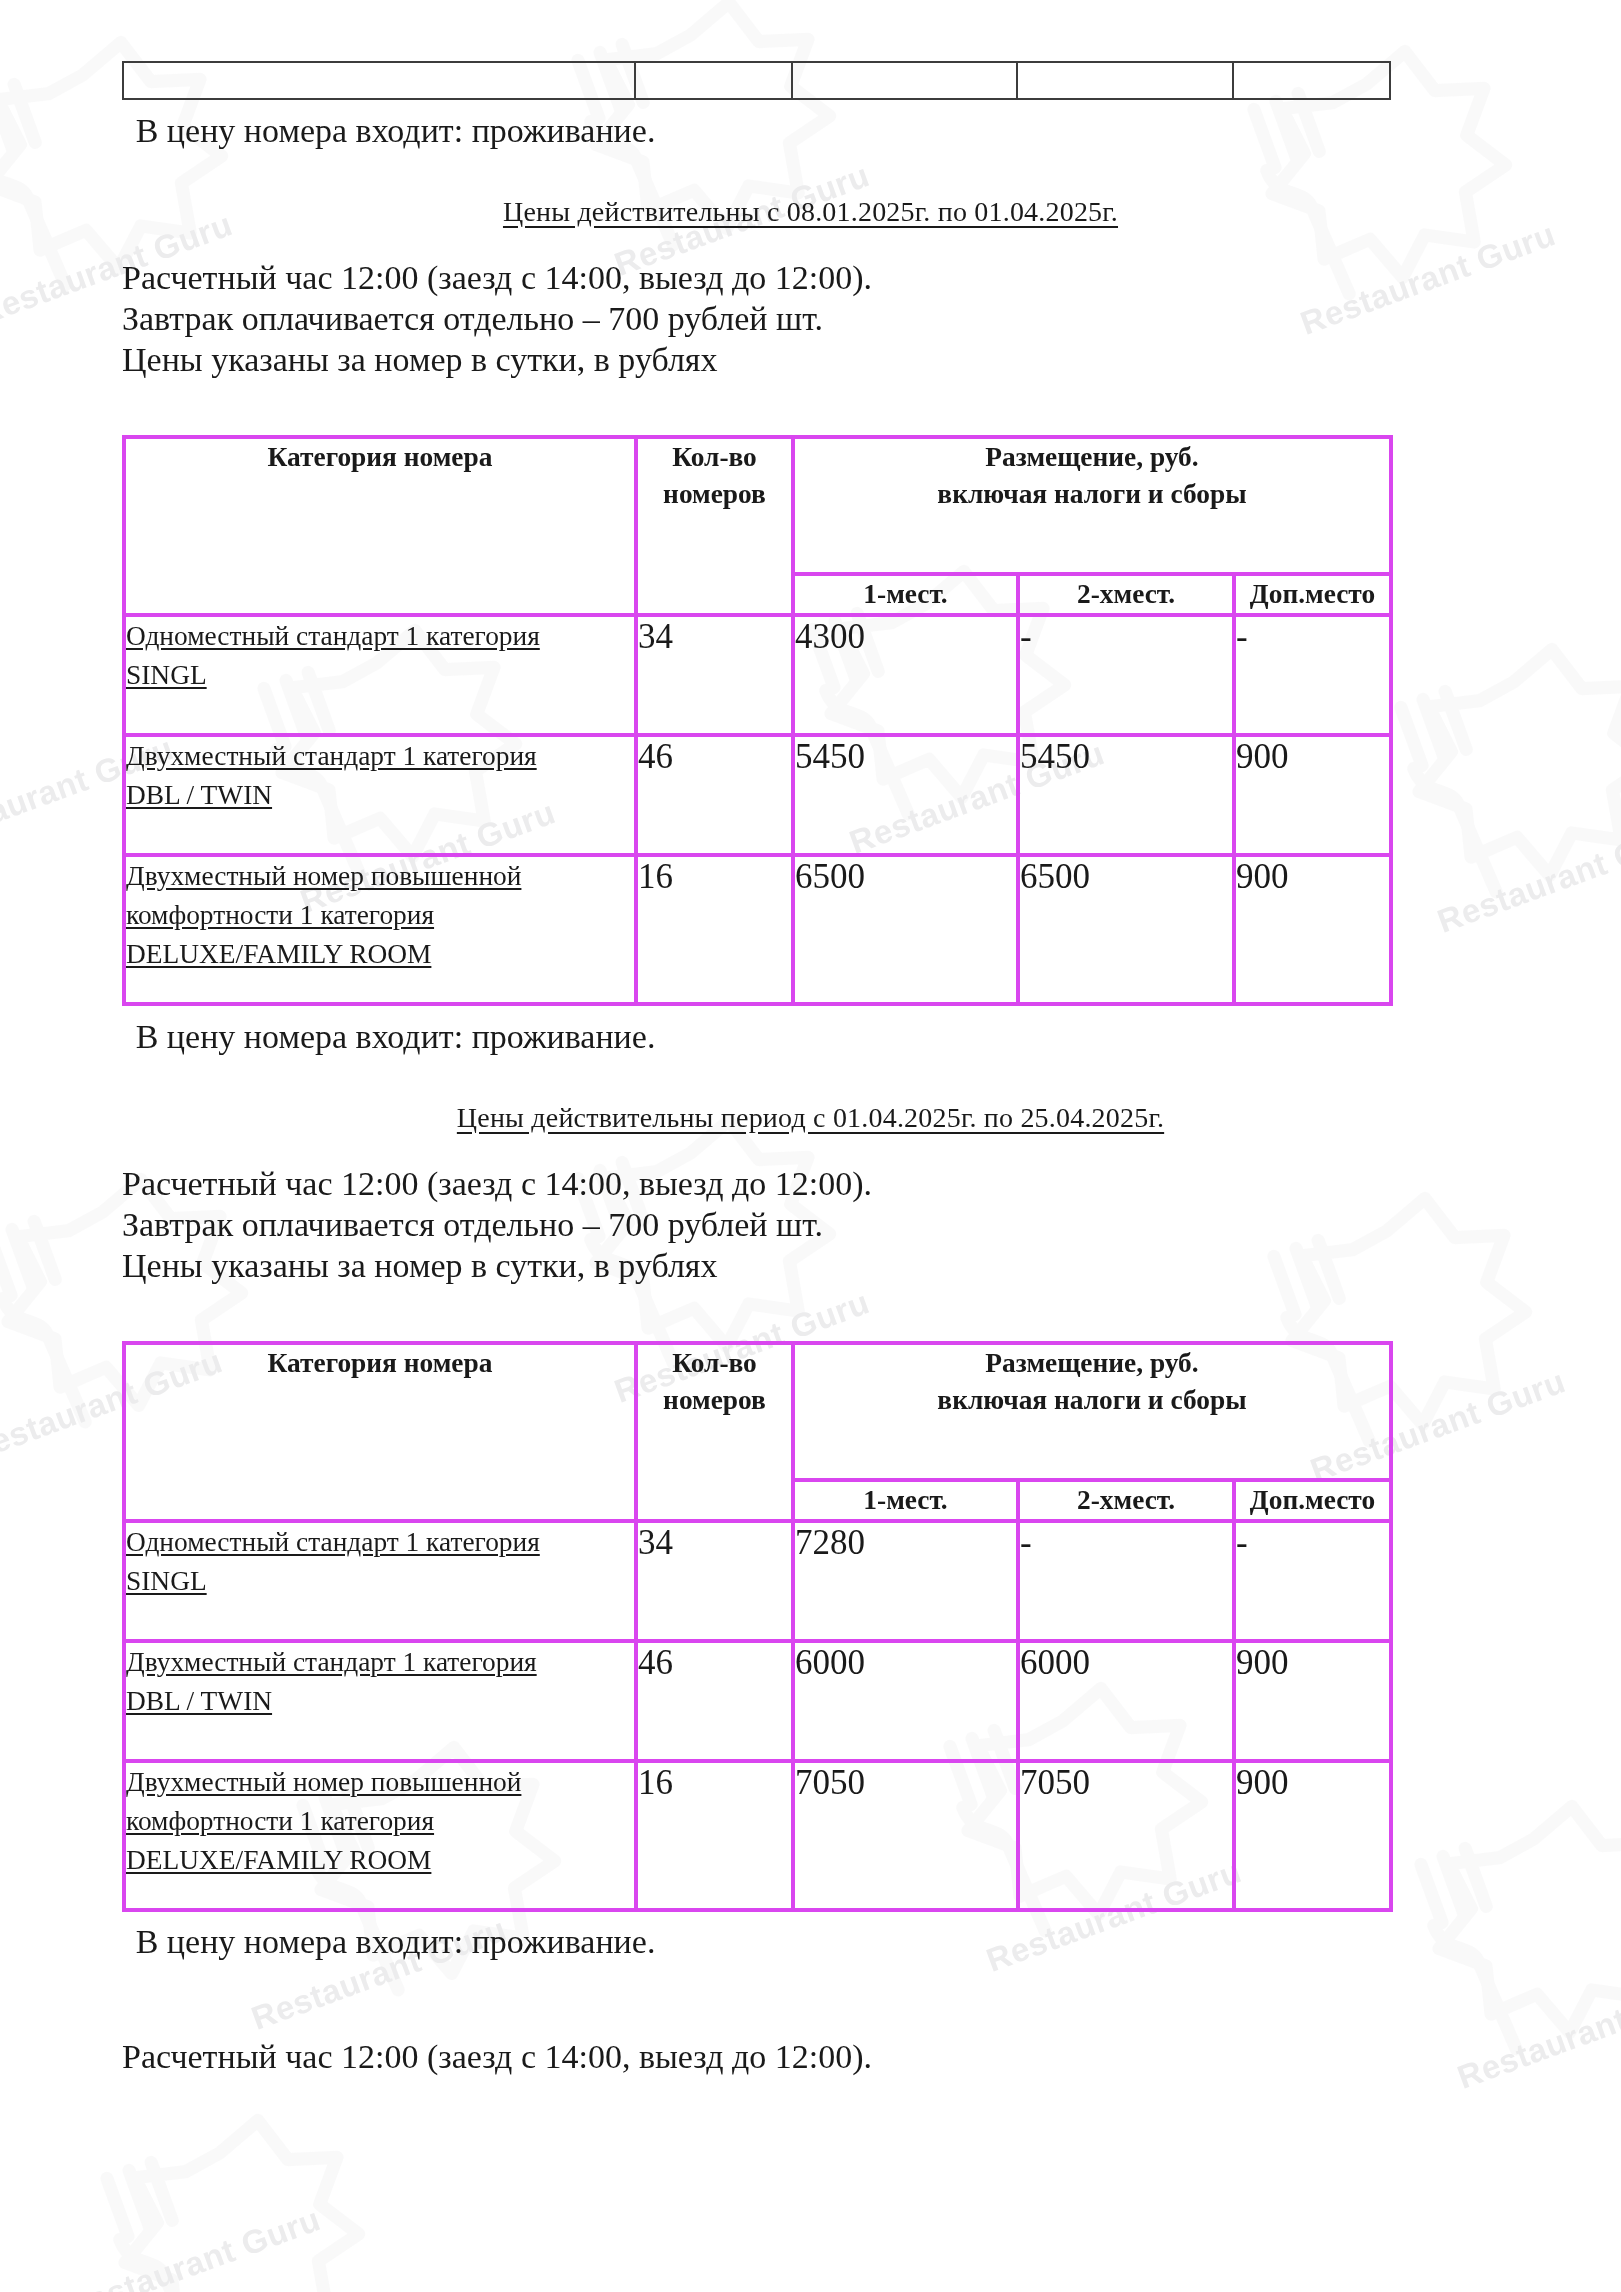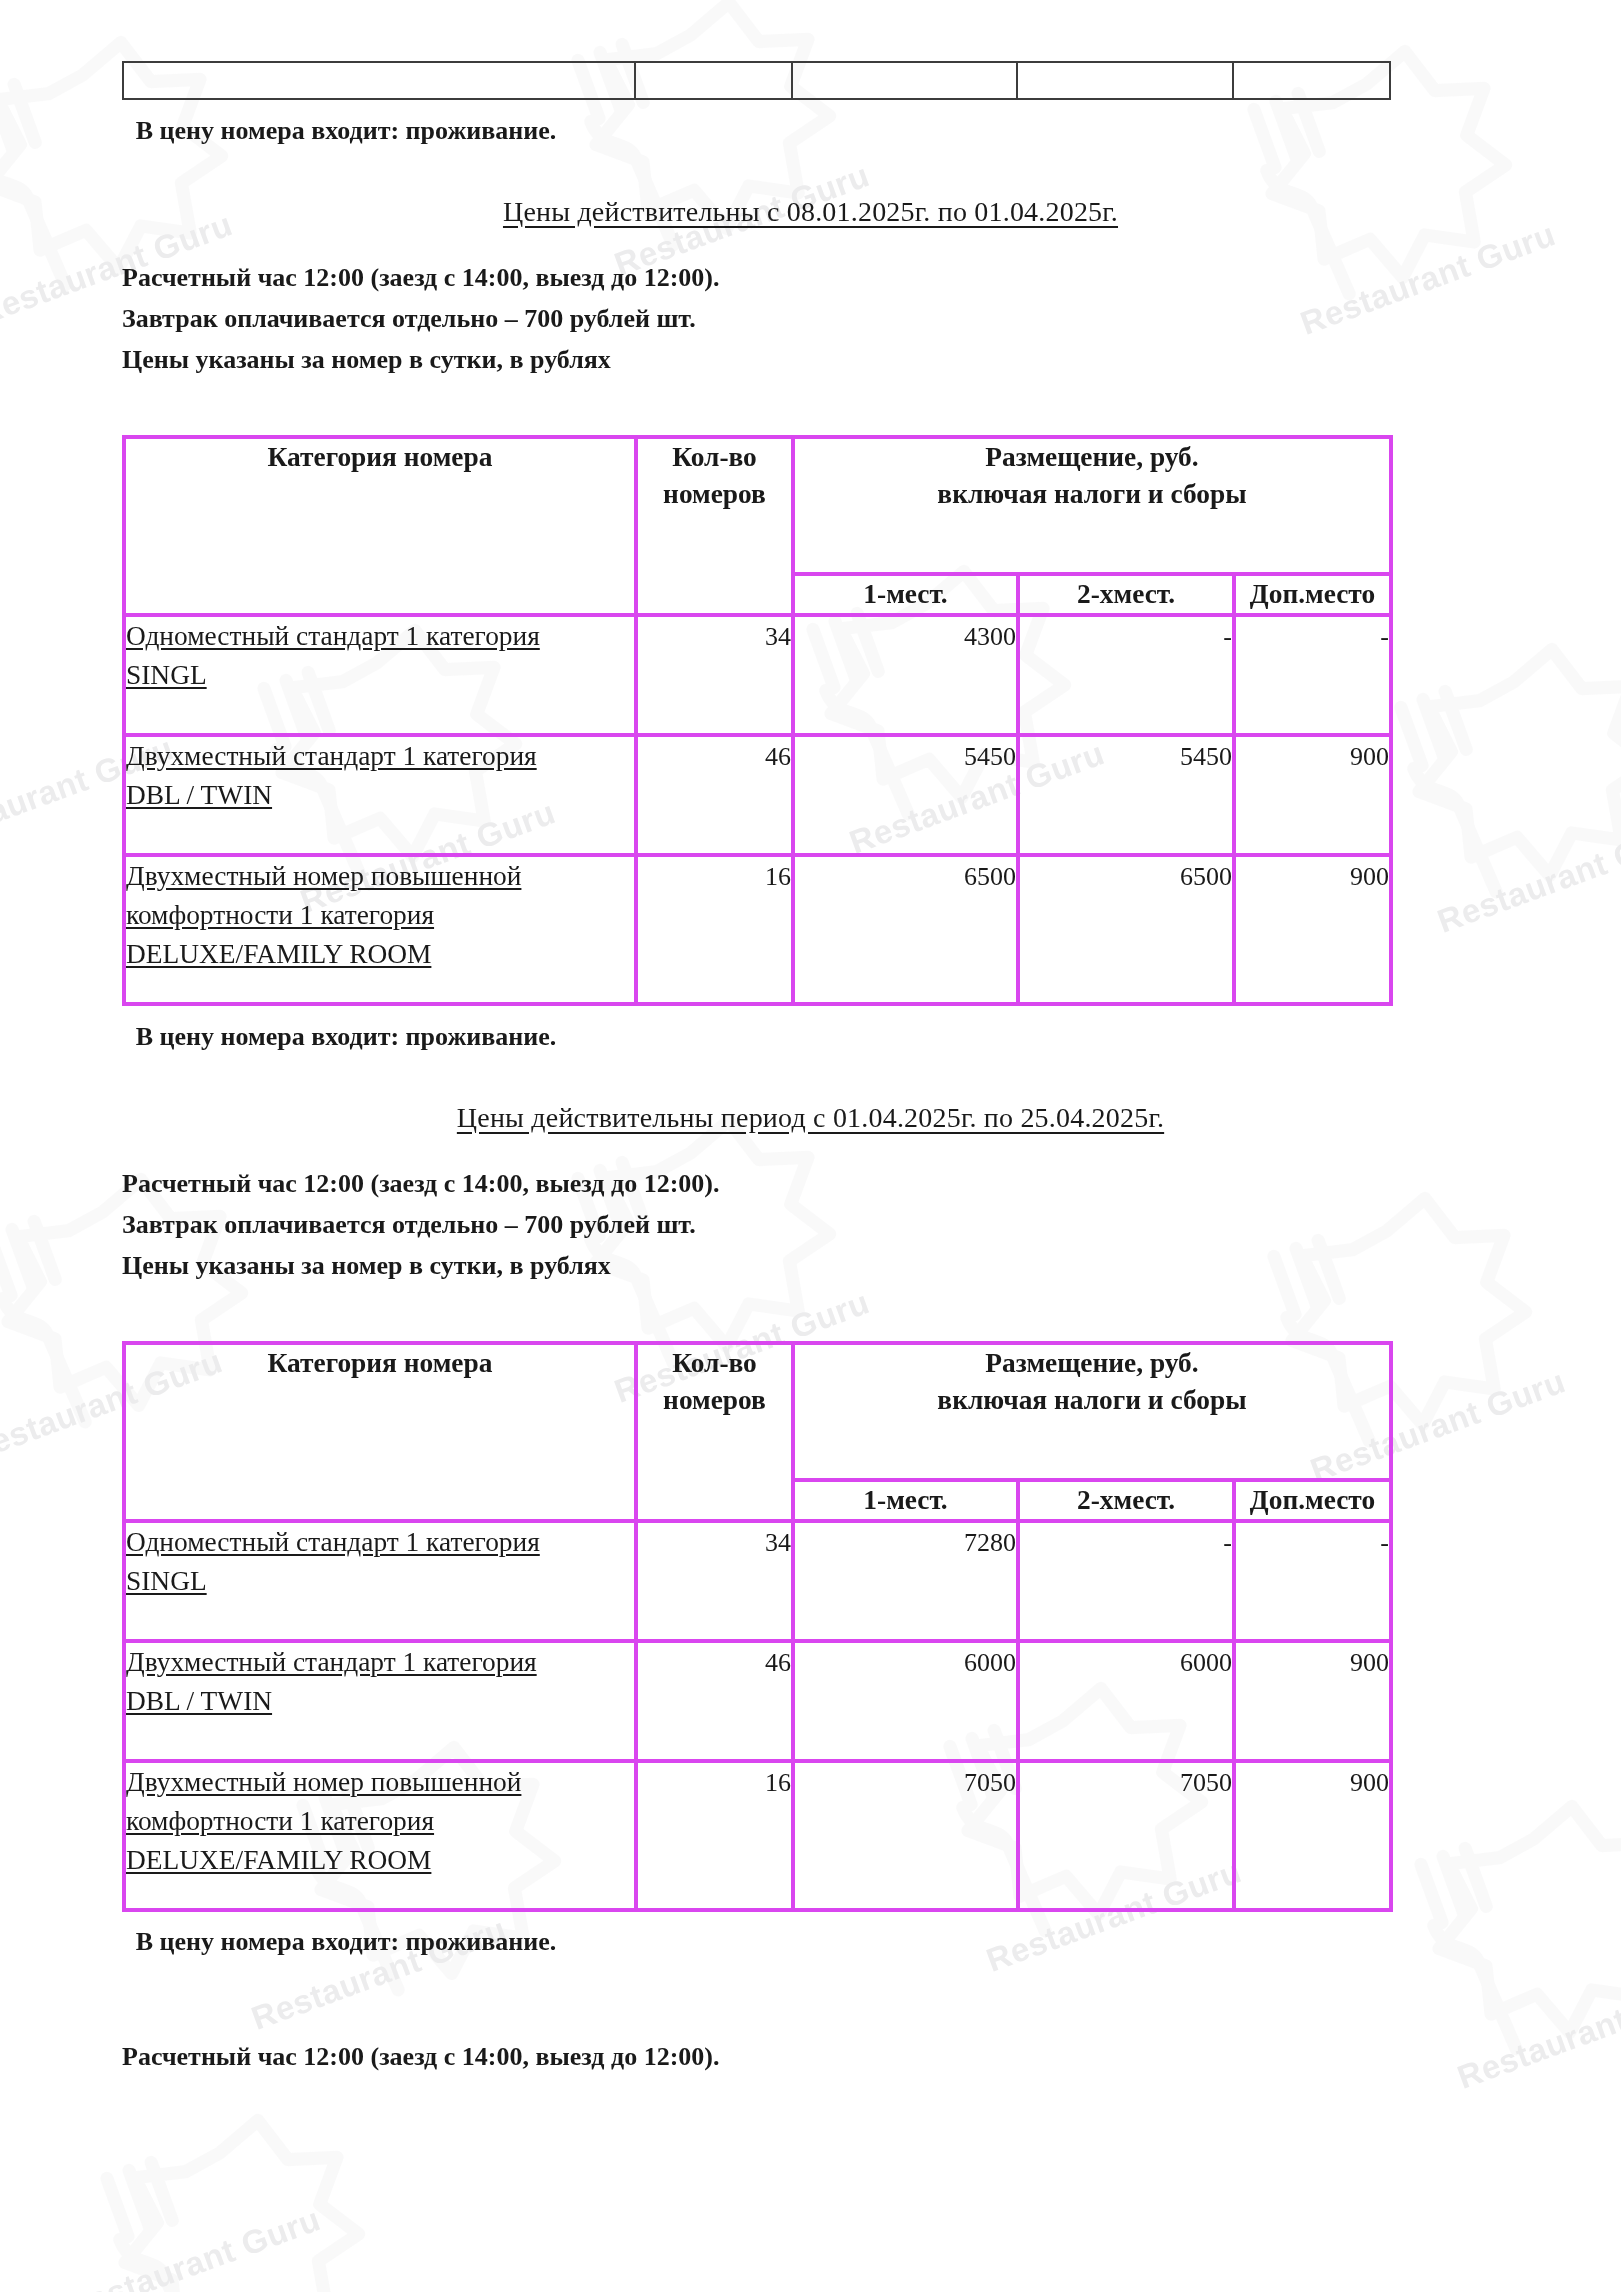--- a/index.html
+++ b/index.html
@@ -47,25 +47,24 @@
   #page {
     position: relative;
     z-index: 2;
     width: 1621px;
     height: 2293px;
     box-sizing: border-box;
     padding: 0 122px;
   }
 
   .para {
-    font-size: 26px;
+    font-size: 34px;
     line-height: 41px;
     margin: 0;
     white-space: pre-wrap;
-    font-weight: bold;
   }
   .para-indent { padding-left: 13.7px; }
 
   .section-heading {
     text-align: center;
     font-size: 28px;
     font-weight: 400;
     text-decoration: underline;
     text-underline-offset: 4.9px;
     margin: 0;
@@ -116,22 +115,22 @@
   .cell-cat {
     font-size: 27.4px;
     line-height: 39px;
     padding: 11.8px 7.8px 11.8px 9.8px;
   }
   .cell-cat span.u {
     text-decoration: underline;
     text-underline-offset: 2.9px;
   }
   .cell-num {
-    text-align: right;
-    font-size: 26px;
+    text-align: left;
+    font-size: 35px;
     line-height: 39px;
     padding: 11.8px 3.9px;
   }
 
   .row-tall-1 { height: 120px; }
   .row-tall-2 { height: 120px; }
   .row-tall-3 { height: 149px; }
 
   
   table.cut-table {

